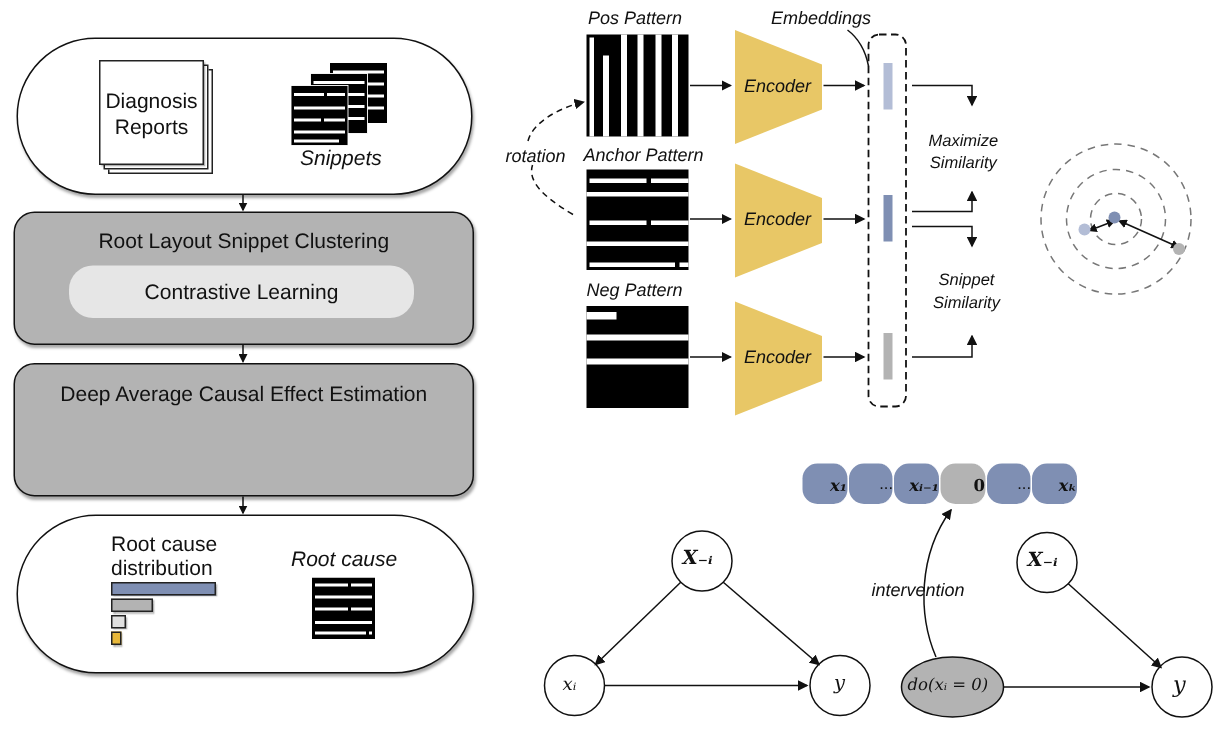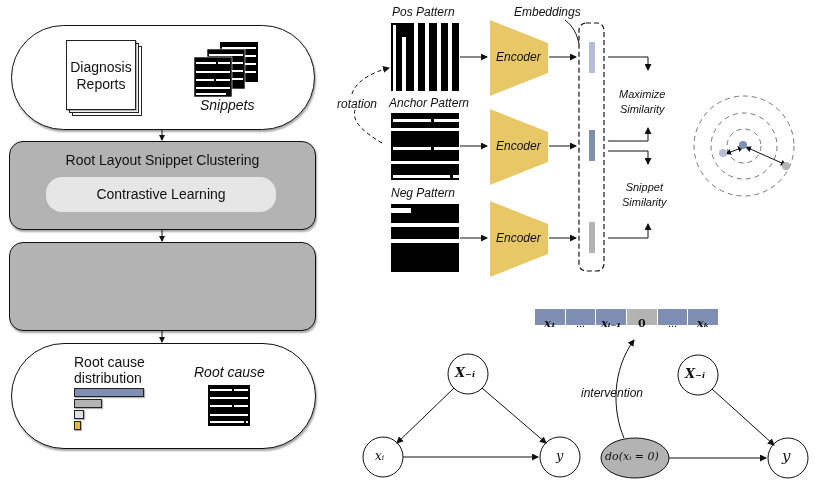--- a/index.html
+++ b/index.html
@@ -6,21 +6,21 @@
   body { width:815px; height:491px; position:relative; overflow:hidden;
          font-family:"Liberation Sans", sans-serif; color:#111; }
   .abs { position:absolute; }
   .pill { position:absolute; border:1.3px solid #111; border-radius:62px; background:#fff; box-shadow:1px 2px 2px rgba(0,0,0,0.35); }
   .gbox { position:absolute; border:1.3px solid #111; border-radius:14px; background:#b3b3b3; box-shadow:1px 2px 2px rgba(0,0,0,0.35); }
   .inner { position:absolute; background:#e6e6e6; border-radius:16px; text-align:center; font-size:14px; }
   .ttl { position:absolute; left:0; right:0; text-align:center; font-size:14px; }
   .lbl { position:absolute; font-size:13px; white-space:nowrap;font-style:italic; }
   .math { font-family:"DejaVu Serif", serif; font-style:italic; }
   .mathb { font-family:"DejaVu Serif", serif; font-weight:bold; }
-  .cell { position:absolute; top:0; height:16px; line-height:29px; text-align:center; font-size:11px; background:#7f8fb3; border-right:1px solid #fff; }
+  .cell { position:absolute; top:0; height:27px; line-height:29px; text-align:right; font-size:11px; background:#7f8fb3; border-right:1px solid #fff;border-radius:10px; }
 </style>
 </head>
 <body>
 
 <div class="pill" style="left:11px;top:25px;width:302px;height:103px;">
 
   <div class="abs" style="left:54px;top:14px;width:76px;height:74px;">
     <div class="abs" style="left:6px;top:6px;width:68px;height:68px;border:1px solid #222;background:#fff;"></div>
     <div class="abs" style="left:3px;top:3px;width:68px;height:68px;border:1px solid #222;background:#fff;"></div>
     <div class="abs" style="left:0;top:0;width:68px;height:68px;border:1px solid #222;background:#fff;box-shadow:1px 1px 1px rgba(0,0,0,0.3);">
@@ -68,20 +68,21 @@
 </svg>
 
 <div class="gbox" style="left:9px;top:141px;width:305px;height:87px;">
   <div class="ttl" style="top:10px;">Root Layout Snippet Clustering</div>
   <div class="inner" style="left:36px;top:35px;width:230px;height:35px;line-height:35px;">
     <span>Contrastive Learning</span>
   </div>
 </div>
 
 <div class="gbox" style="left:9px;top:242px;width:305px;height:87px;">
+  <div class="ttl" style="top:11px;">Deep Average Causal Effect Estimation</div>
 </div>
 
 <div class="pill" style="left:11px;top:343px;width:303px;height:104px;">
   <div class="abs" style="left:62px;top:10px;font-size:14px;line-height:16px;">
     <div>Root cause</div>
     <div>distribution</div>
   </div>
   <div class="abs" id="dist-bars" style="left:62px;top:44px;width:70px;height:42px;">
       <div style="position: absolute; left: 0px; top: 0px; height: 7px; width: 68px; background: rgb(127, 143, 179); border: 1px solid rgb(34, 34, 34); box-shadow: rgba(0, 0, 0, 0.3) 1px 1px 1px;"></div>
       <div style="position: absolute; left: 0px; top: 11px; height: 7px; width: 25.84px; background: rgb(179, 179, 179); border: 1px solid rgb(34, 34, 34); box-shadow: rgba(0, 0, 0, 0.3) 1px 1px 1px;"></div>

